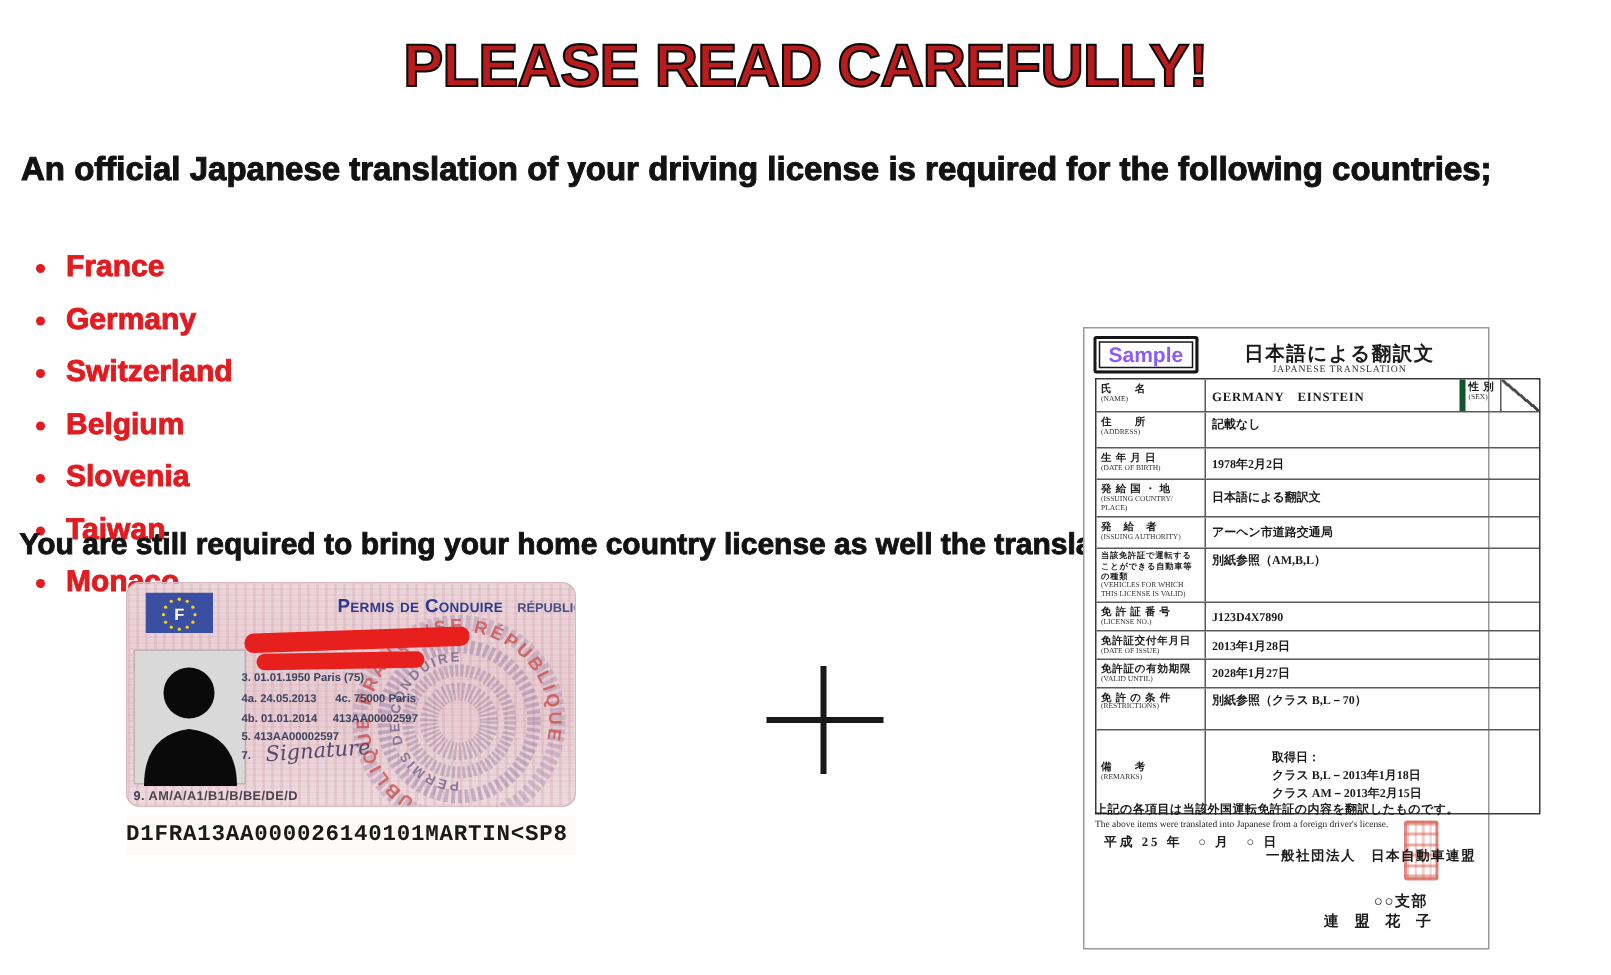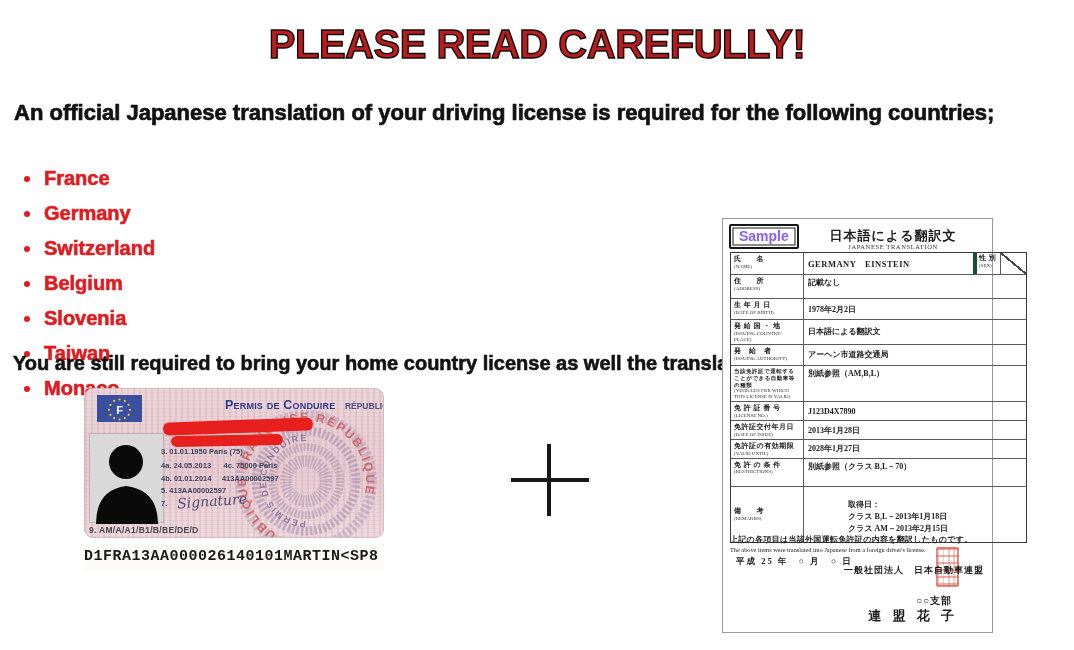--- a/index.html
+++ b/index.html
@@ -95,21 +95,21 @@
   .org { position:absolute; right:8px; top:345px; font-size:9px; font-weight:bold; letter-spacing:1px; }
   .seal {
     position:absolute; left:213px; top:328px; width:23px; height:40px;
     border:2px solid rgba(205,70,55,.75); border-radius:2px; opacity:.8;
     background:
       repeating-linear-gradient(0deg, rgba(205,70,55,.55) 0 2px, transparent 2px 7px),
       repeating-linear-gradient(90deg, rgba(205,70,55,.35) 0 1.5px, transparent 1.5px 5px);
     mix-blend-mode:multiply;
   }
   .branch { position:absolute; right:40px; top:375px; font-size:10px; font-weight:bold; letter-spacing:1px; }
-  .signer { position:absolute; right:34px; top:388px; font-size:13px; font-weight:bold; letter-spacing:4px; }
+  .signer { position:absolute; right:34px; top:388px; font-size:10px; font-weight:bold; letter-spacing:4px; }
 </style>
 </head>
 <body>
 
 <div class="canvas">
 
   <div class="title">PLEASE READ CAREFULLY!</div>
   <div class="subtitle">An official Japanese translation of your driving license is required for the following countries;</div>
 
   <ul class="countries">

